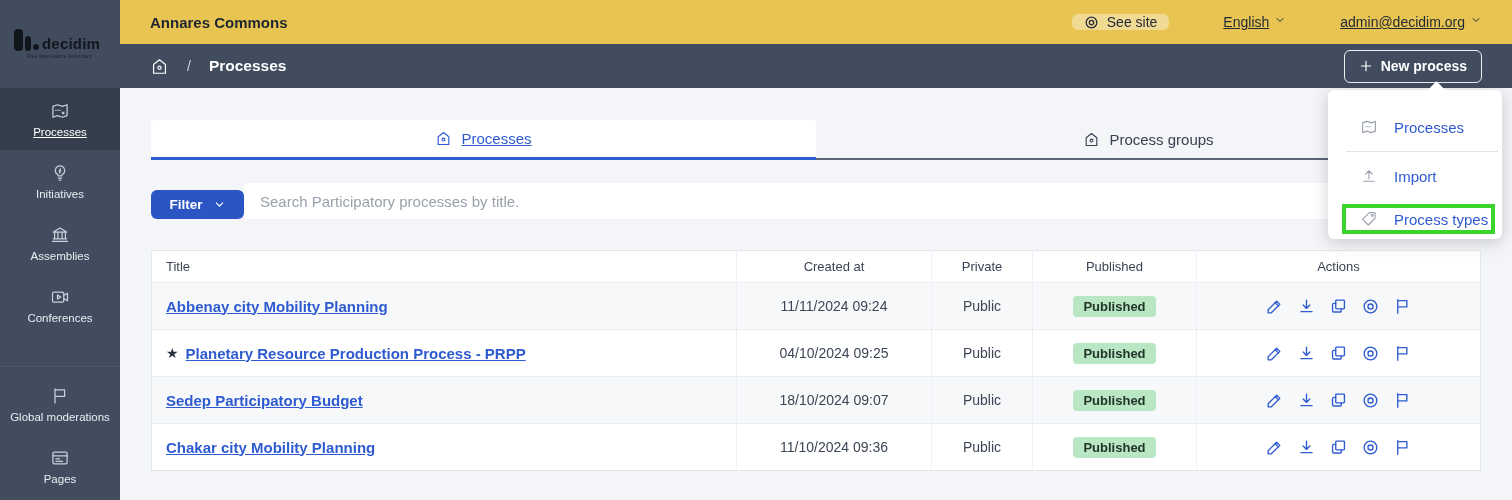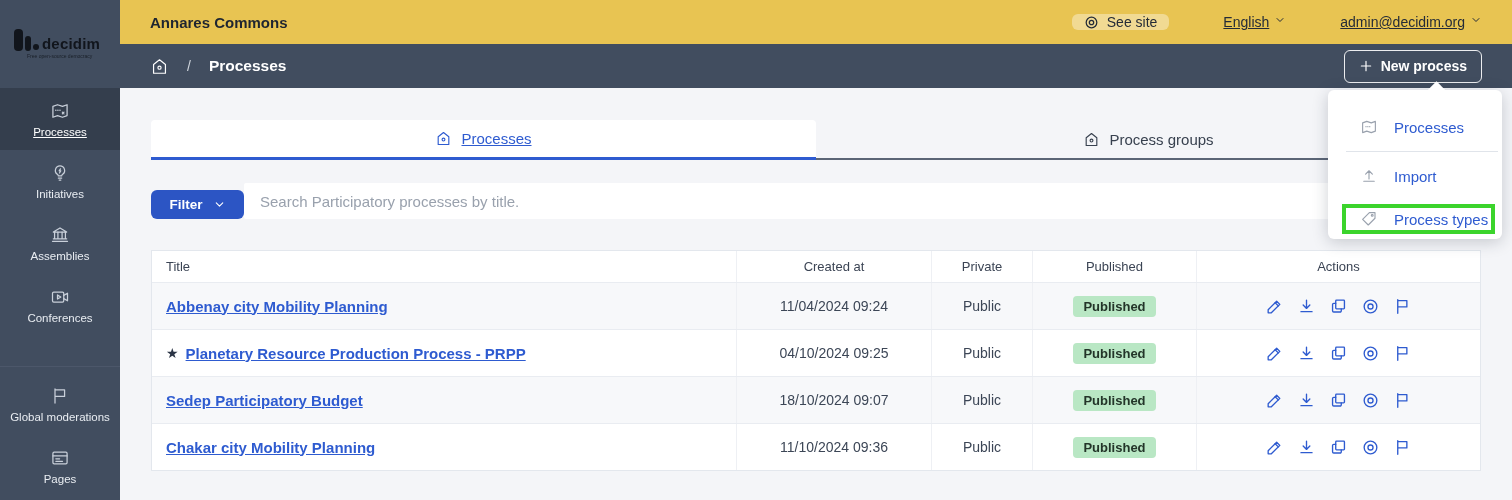--- a/index.html
+++ b/index.html
@@ -245,21 +245,21 @@
         <div class="cell">Private</div>
         <div class="cell">Published</div>
         <div class="cell">Actions</div>
       </div>
       <div id="table-body">
   <div class="t-row t-data alt">
     <div class="cell">
 
       <span class="title-link">Abbenay city Mobility Planning</span>
     </div>
-    <div class="cell">11/04/2024 09:24</div>
+    <div class="cell">11/11/2024 09:24</div>
     <div class="cell">Public</div>
     <div class="cell">
       <span class="badge">Published</span>
     </div>
     <div class="cell actions">
       <button class="action-btn" title="">
         <svg viewBox="0 0 24 24">
                   <path d="M14.7 5.3l4 4L8 20H4v-4z"></path>
                   <path d="M12.8 7.2l4 4"></path>
                 </svg>

